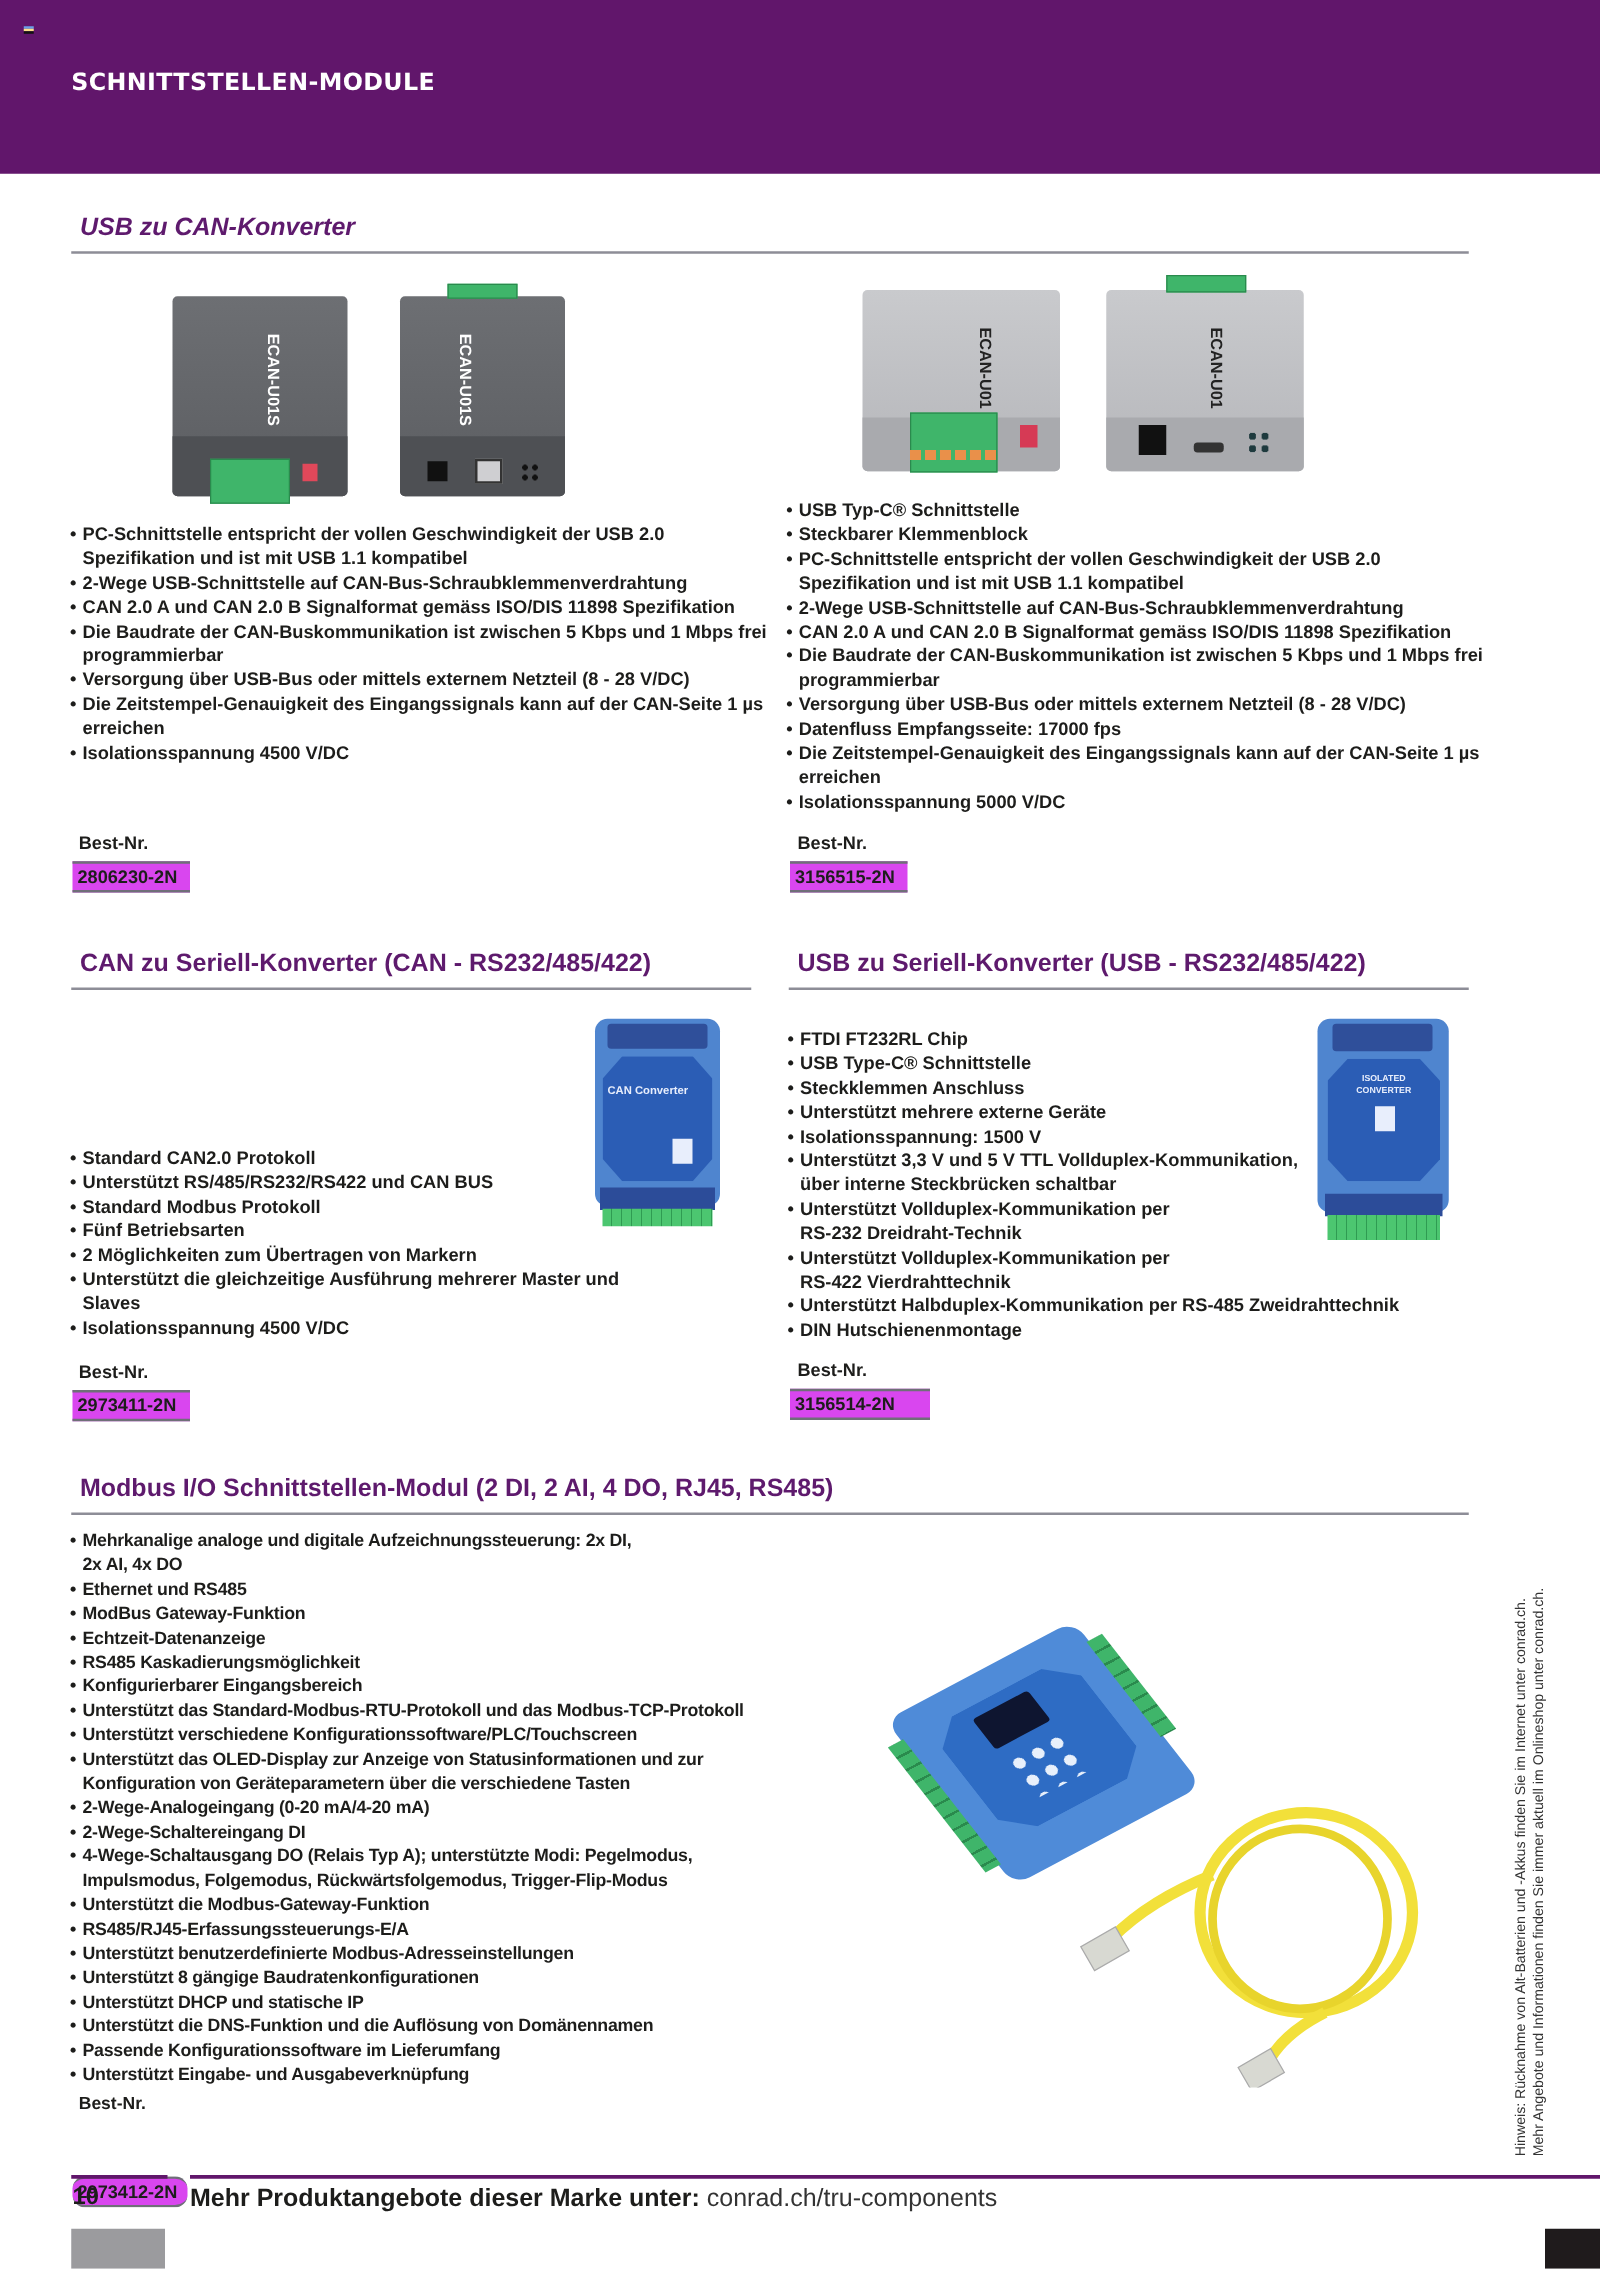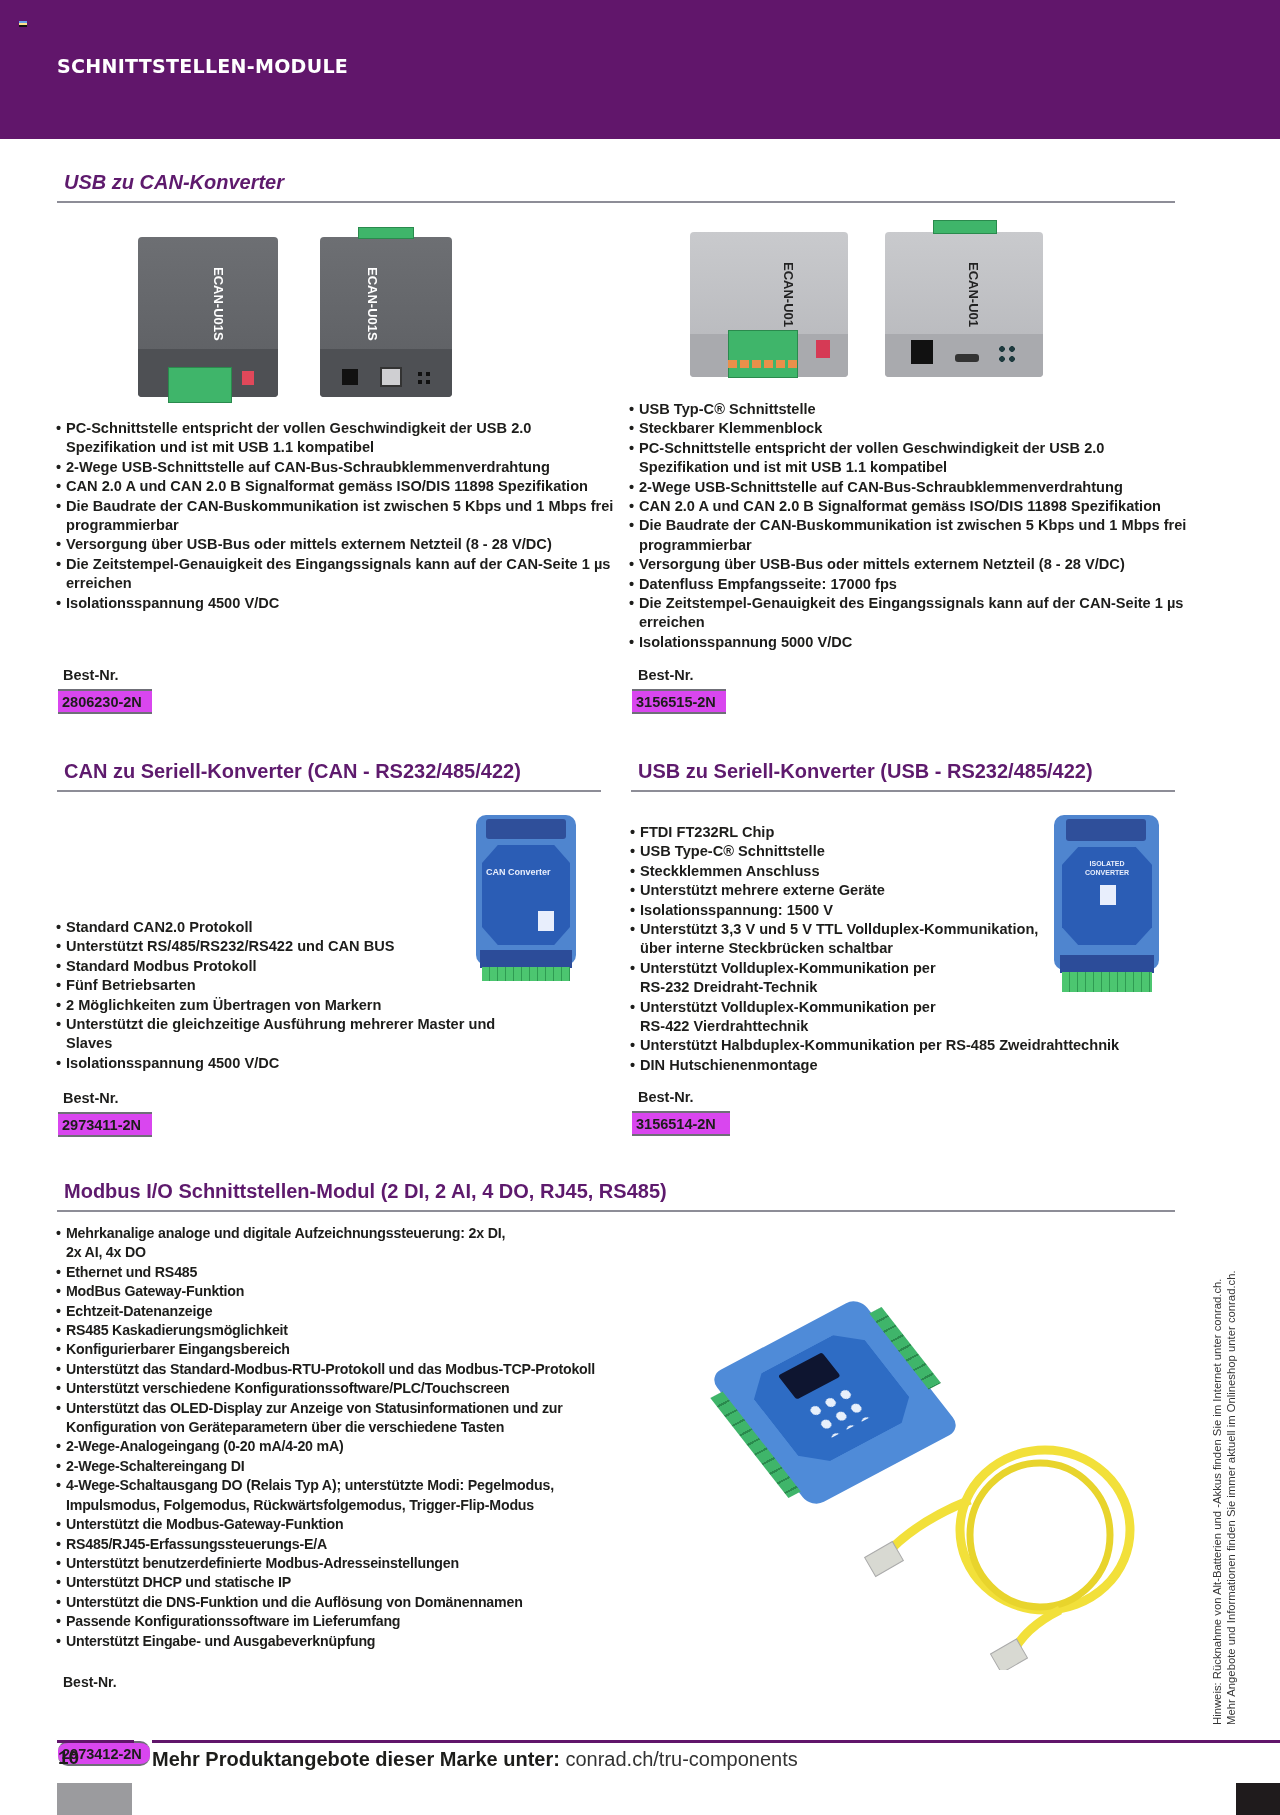--- a/index.html
+++ b/index.html
@@ -167,41 +167,42 @@
   <li>Steckklemmen Anschluss</li>
   <li>Unterstützt mehrere externe Geräte</li>
   <li>Isolationsspannung: 1500 V</li>
   <li style="width:410px;">Unterstützt 3,3 V und 5 V TTL Vollduplex-Kommunikation, über interne Steckbrücken schaltbar</li>
   <li style="width:330px;">Unterstützt Vollduplex-Kommunikation per RS-232 Dreidraht-Technik</li>
   <li style="width:330px;">Unterstützt Vollduplex-Kommunikation per RS-422 Vierdrahttechnik</li>
   <li>Unterstützt Halbduplex-Kommunikation per RS-485 Zweidrahttechnik</li>
   <li>DIN Hutschienenmontage</li>
 </ul>
 <div class="best-label" style="left:638px;top:1089px;">Best-Nr.</div>
-<div class="best-num" style="left:632px;top:1111px;width:98px;">3156514-2N</div>
+<div class="best-num" style="left:632px;top:1111px;width:112px;">3156514-2N</div>
 
 <div class="sec-title" style="left:64px;top:1180px;">Modbus I/O Schnittstellen-Modul (2 DI, 2 AI, 4 DO, RJ45, RS485)</div>
 <div class="rule" style="left:57px;top:1210px;width:1118px;"></div>
 
 <ul class="bullets condensed" style="left:56px;top:1224px;width:600px;">
   <li style="width:450px;">Mehrkanalige analoge und digitale Aufzeichnungssteuerung: 2x DI, 2x AI, 4x DO</li>
   <li>Ethernet und RS485</li>
   <li>ModBus Gateway-Funktion</li>
   <li>Echtzeit-Datenanzeige</li>
   <li>RS485 Kaskadierungsmöglichkeit</li>
   <li>Konfigurierbarer Eingangsbereich</li>
   <li>Unterstützt das Standard-Modbus-RTU-Protokoll und das Modbus-TCP-Protokoll</li>
   <li>Unterstützt verschiedene Konfigurationssoftware/PLC/Touchscreen</li>
   <li style="width:570px;">Unterstützt das OLED-Display zur Anzeige von Statusinformationen und zur Konfiguration von Geräteparametern über die verschiedene Tasten</li>
   <li>2-Wege-Analogeingang (0-20 mA/4-20 mA)</li>
   <li>2-Wege-Schaltereingang DI</li>
   <li style="width:560px;">4-Wege-Schaltausgang DO (Relais Typ A); unterstützte Modi: Pegelmodus, Impulsmodus, Folgemodus, Rückwärtsfolgemodus, Trigger-Flip-Modus</li>
   <li>Unterstützt die Modbus-Gateway-Funktion</li>
   <li>RS485/RJ45-Erfassungssteuerungs-E/A</li>
   <li>Unterstützt benutzerdefinierte Modbus-Adresseinstellungen</li>
+  <li>Unterstützt 8 gängige Baudratenkonfigurationen</li>
   <li>Unterstützt DHCP und statische IP</li>
   <li>Unterstützt die DNS-Funktion und die Auflösung von Domänennamen</li>
   <li>Passende Konfigurationssoftware im Lieferumfang</li>
   <li>Unterstützt Eingabe- und Ausgabeverknüpfung</li>
 </ul>
 <div class="best-label" style="left:63px;top:1674px;font-size:14px;">Best-Nr.</div>
 <div class="best-num" style="left:58px;top:1741px;width:92px;border-radius:10px;">2973412-2N</div>
 
 <div class="img" style="left:730px;top:1300px;width:450px;height:370px;">
   <div style="position:absolute;left:20px;top:20px;width:170px;height:165px;transform:rotate(-28deg) skewX(10deg);">

